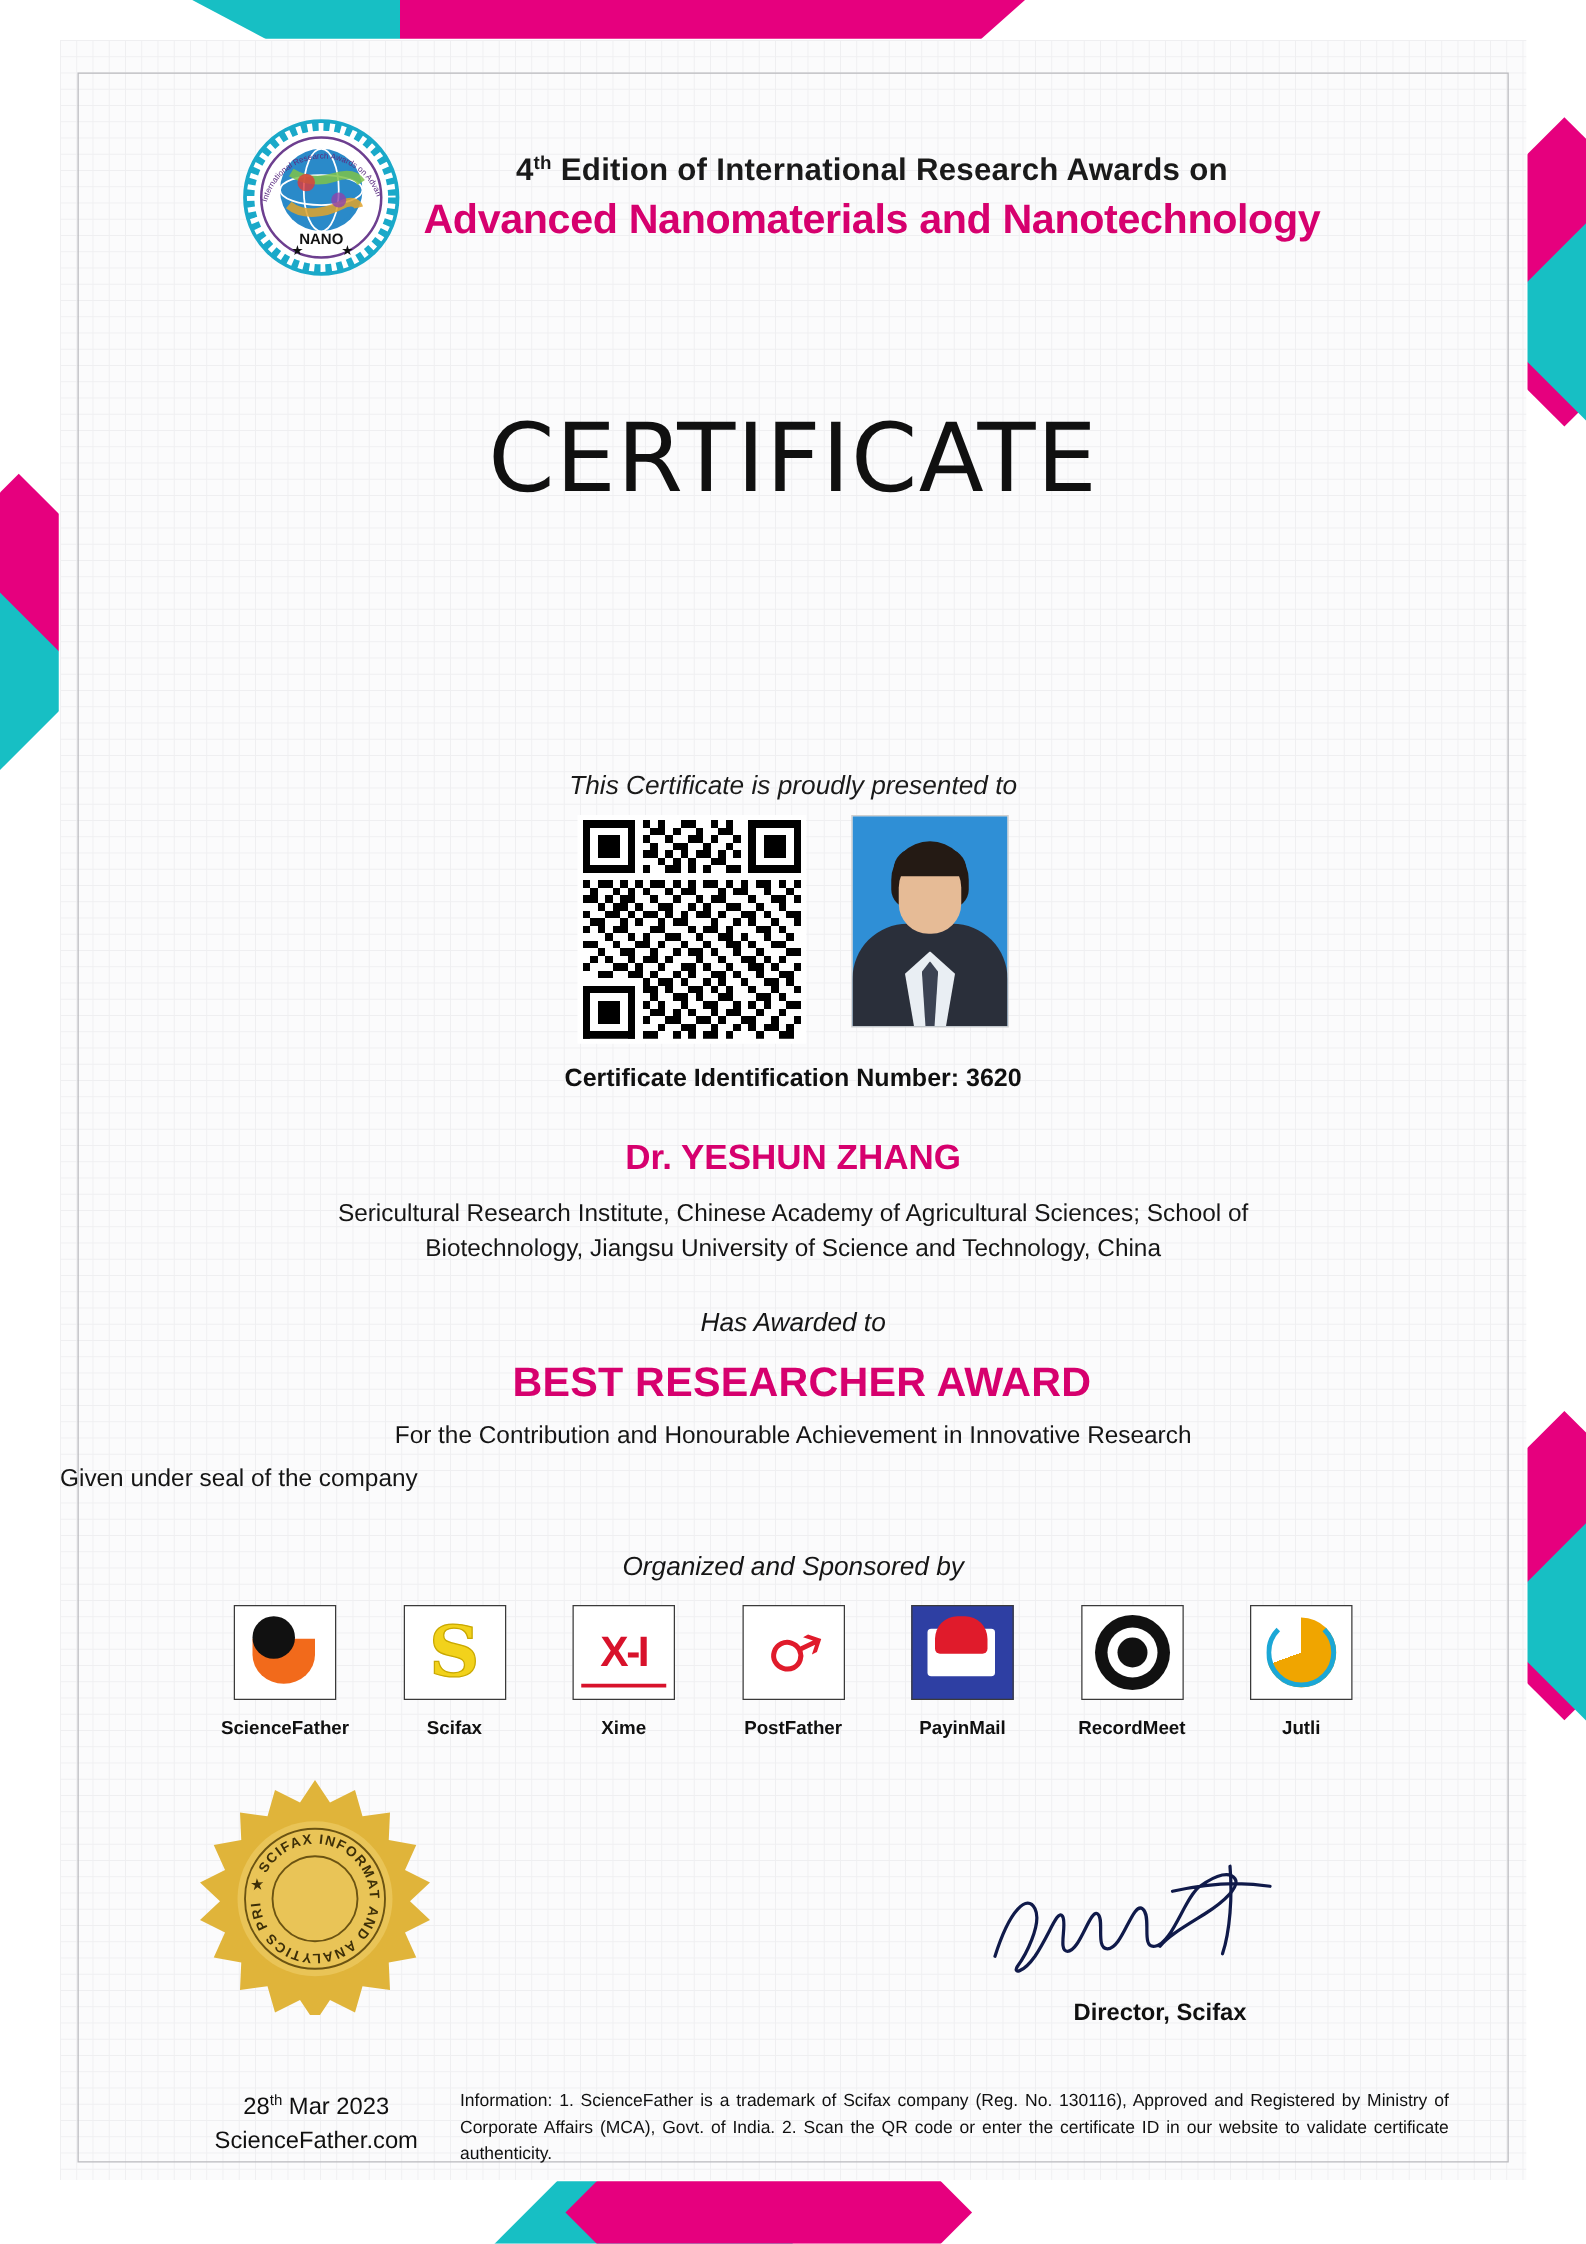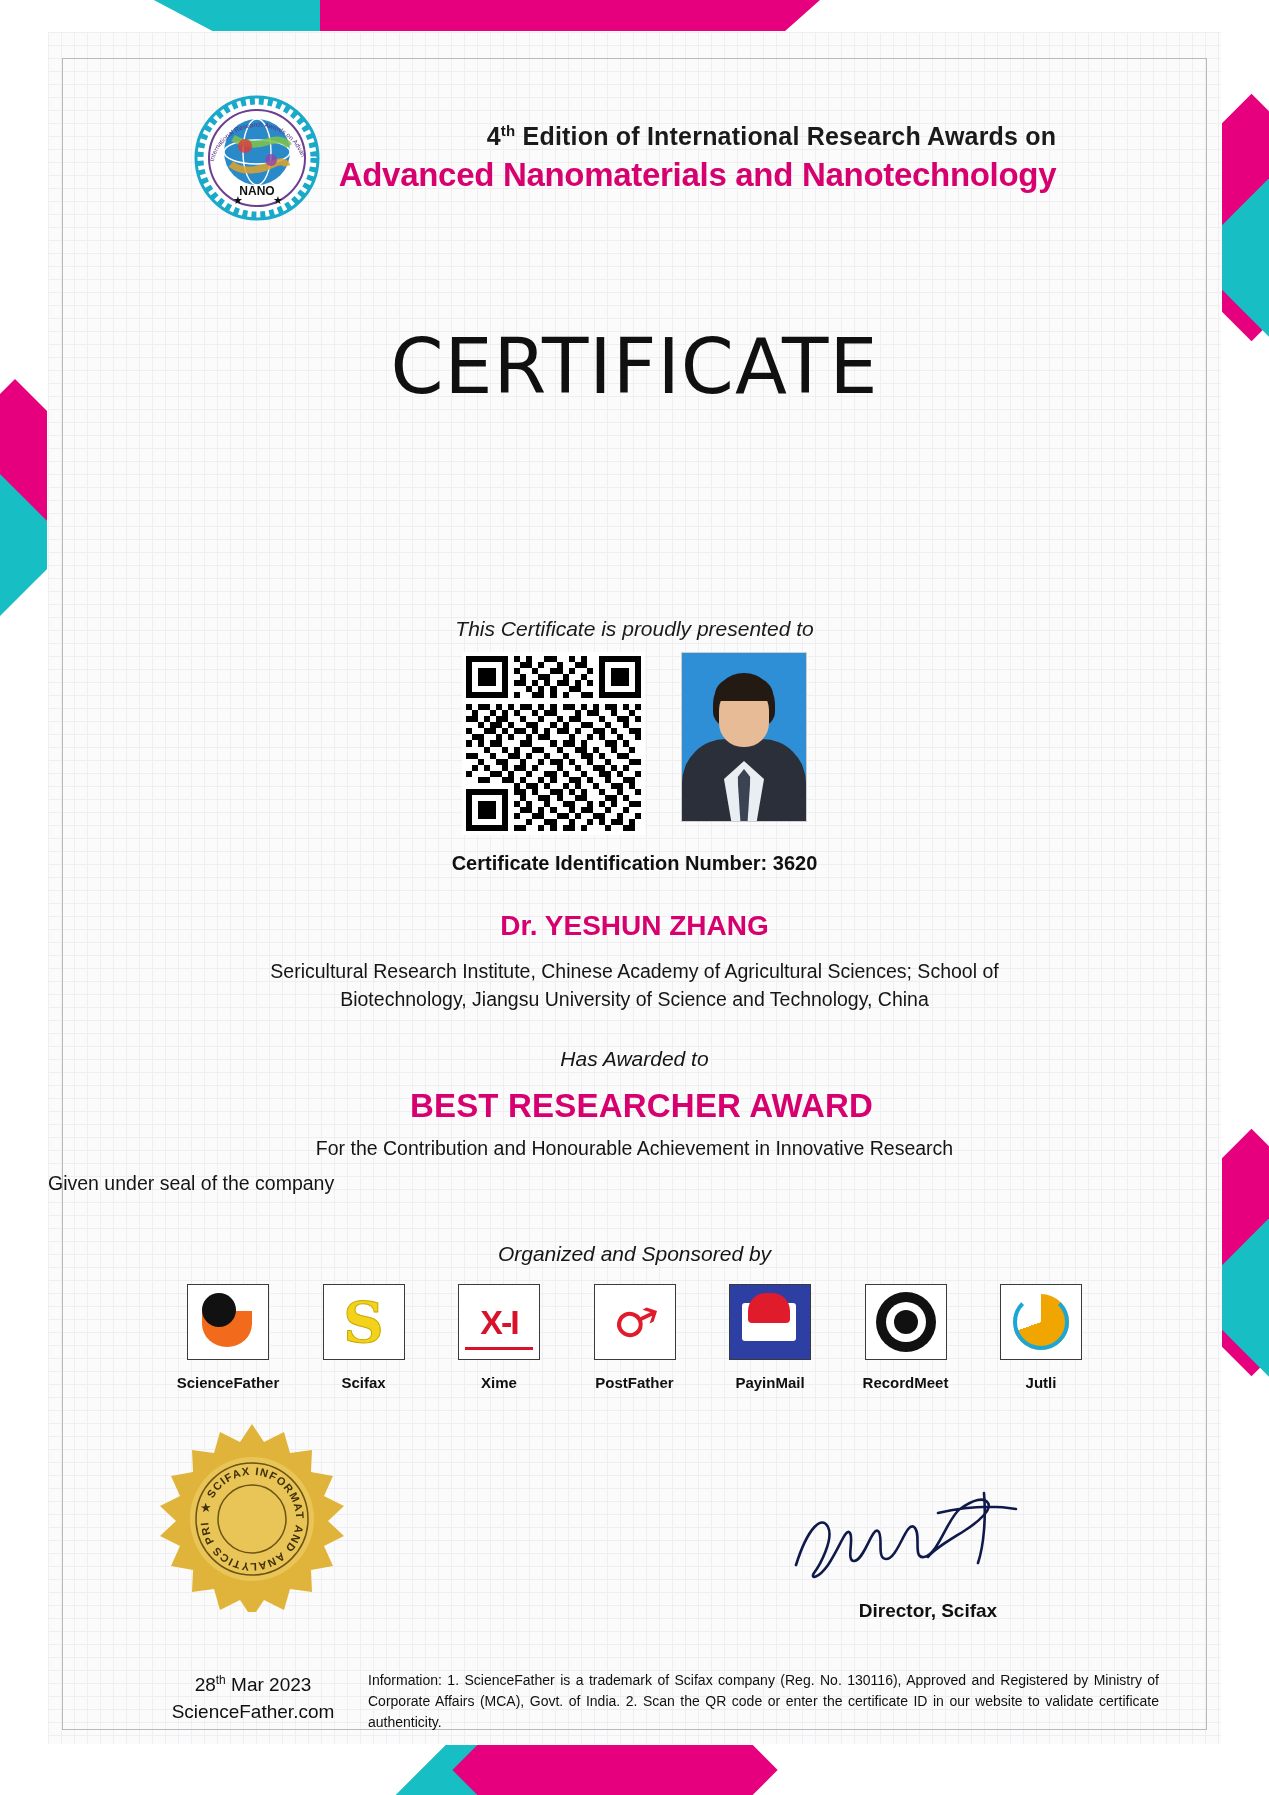--- a/index.html
+++ b/index.html
@@ -119,21 +119,20 @@
   .header-text {
     text-align: center;
     padding-right: 20px;
   }
   .header-line1 {
     font-size: 25px;
     font-weight: bold;
     color: #1a1a1a;
     letter-spacing: 0.2px;
     white-space: nowrap;
-    text-align: right;
   }
   .header-line1 sup { font-size: 15px; }
   .header-line2 {
     font-size: 33px;
     font-weight: bold;
     color: #d6006e;
     letter-spacing: -0.3px;
     margin-top: 5px;
     white-space: nowrap;
   }

